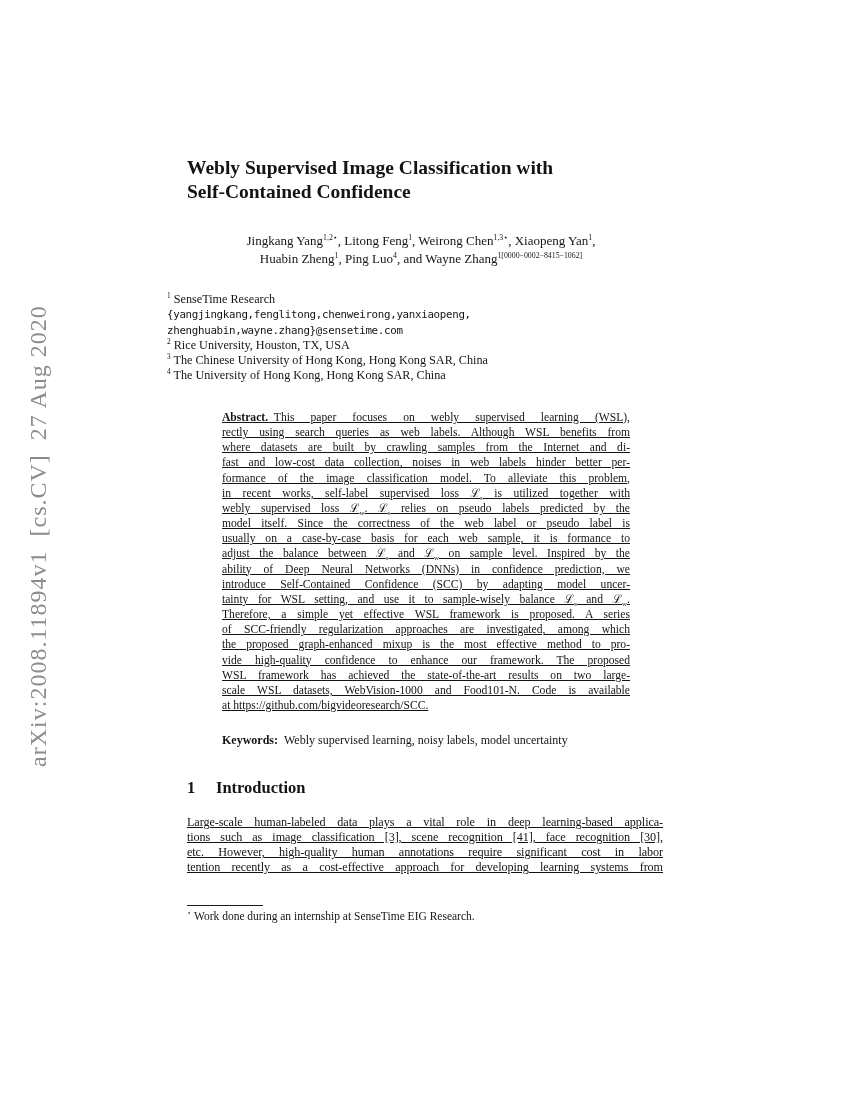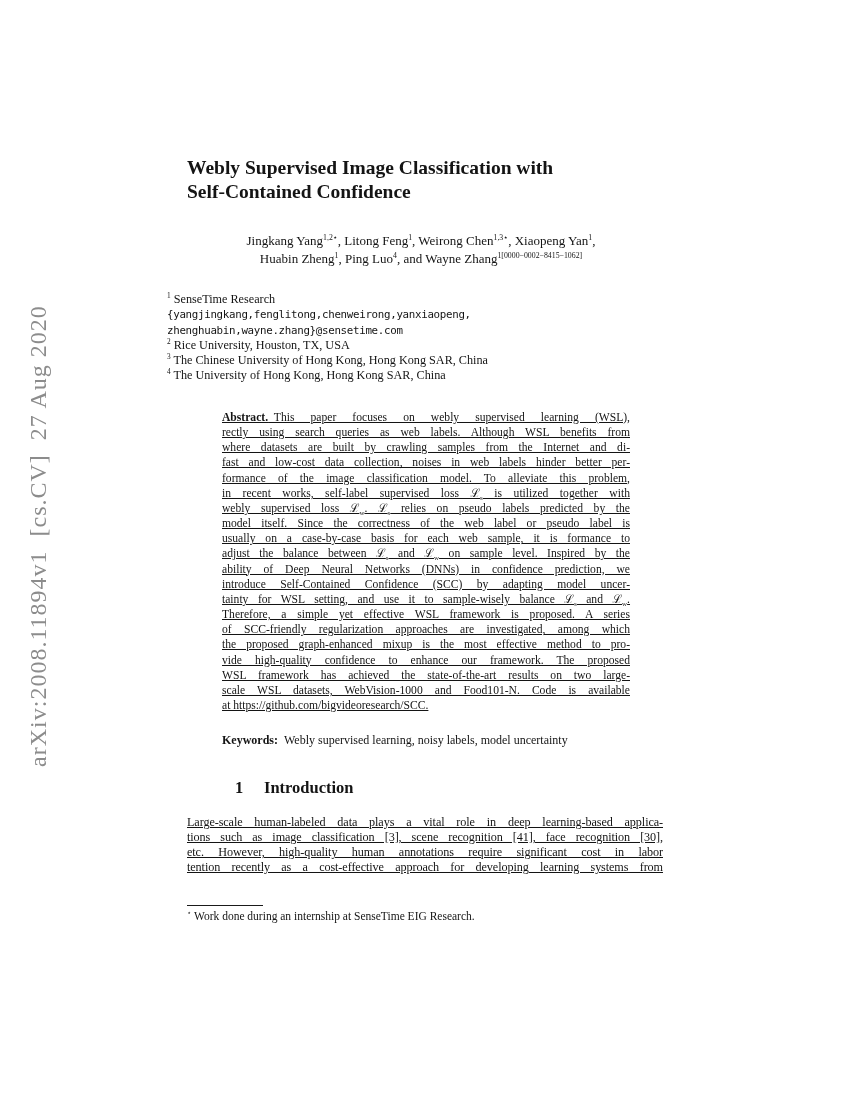--- a/index.html
+++ b/index.html
@@ -75,21 +75,20 @@
     font-size: 12px;
     line-height: 15px;
   }
 
   .heading {
     position: absolute;
     left: 187px; top: 778px; width: 476px;
     font-weight: bold;
     font-size: 16.5px;
     line-height: 20px;
-    margin-left: 48px;
   }
   .secnum { display: inline-block; min-width: 29px; }
 
   .para {
     position: absolute;
     left: 187px; top: 815px; width: 476px;
     font-size: 12.2px;
     line-height: 15.1px;
     letter-spacing: -0.1px;
   }

